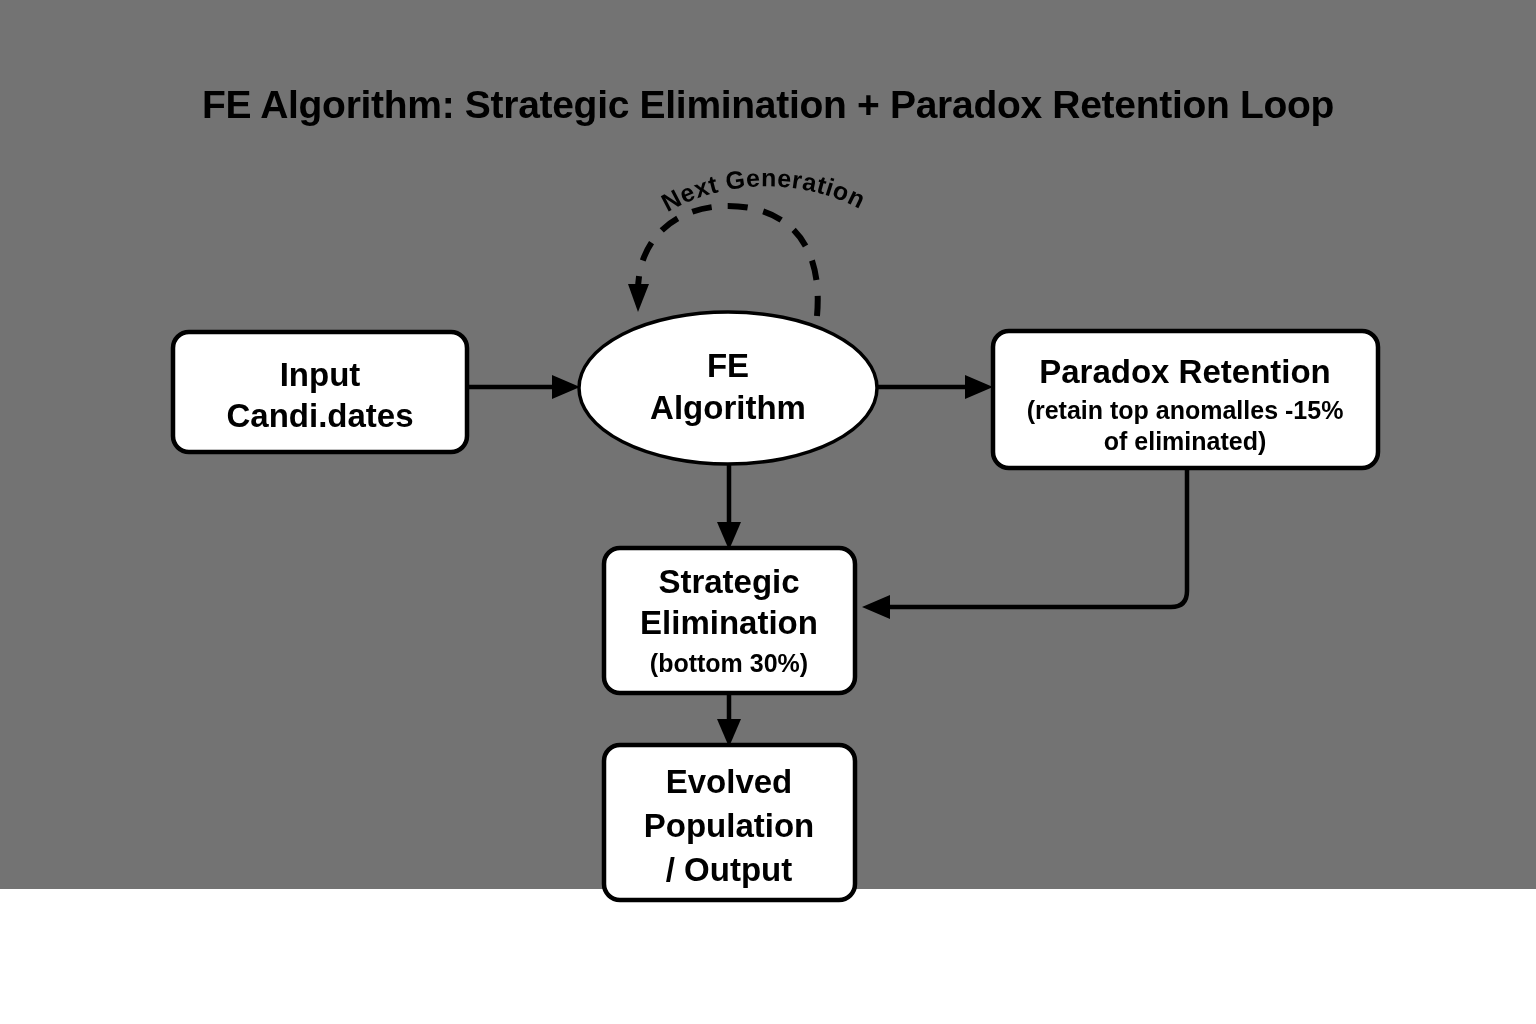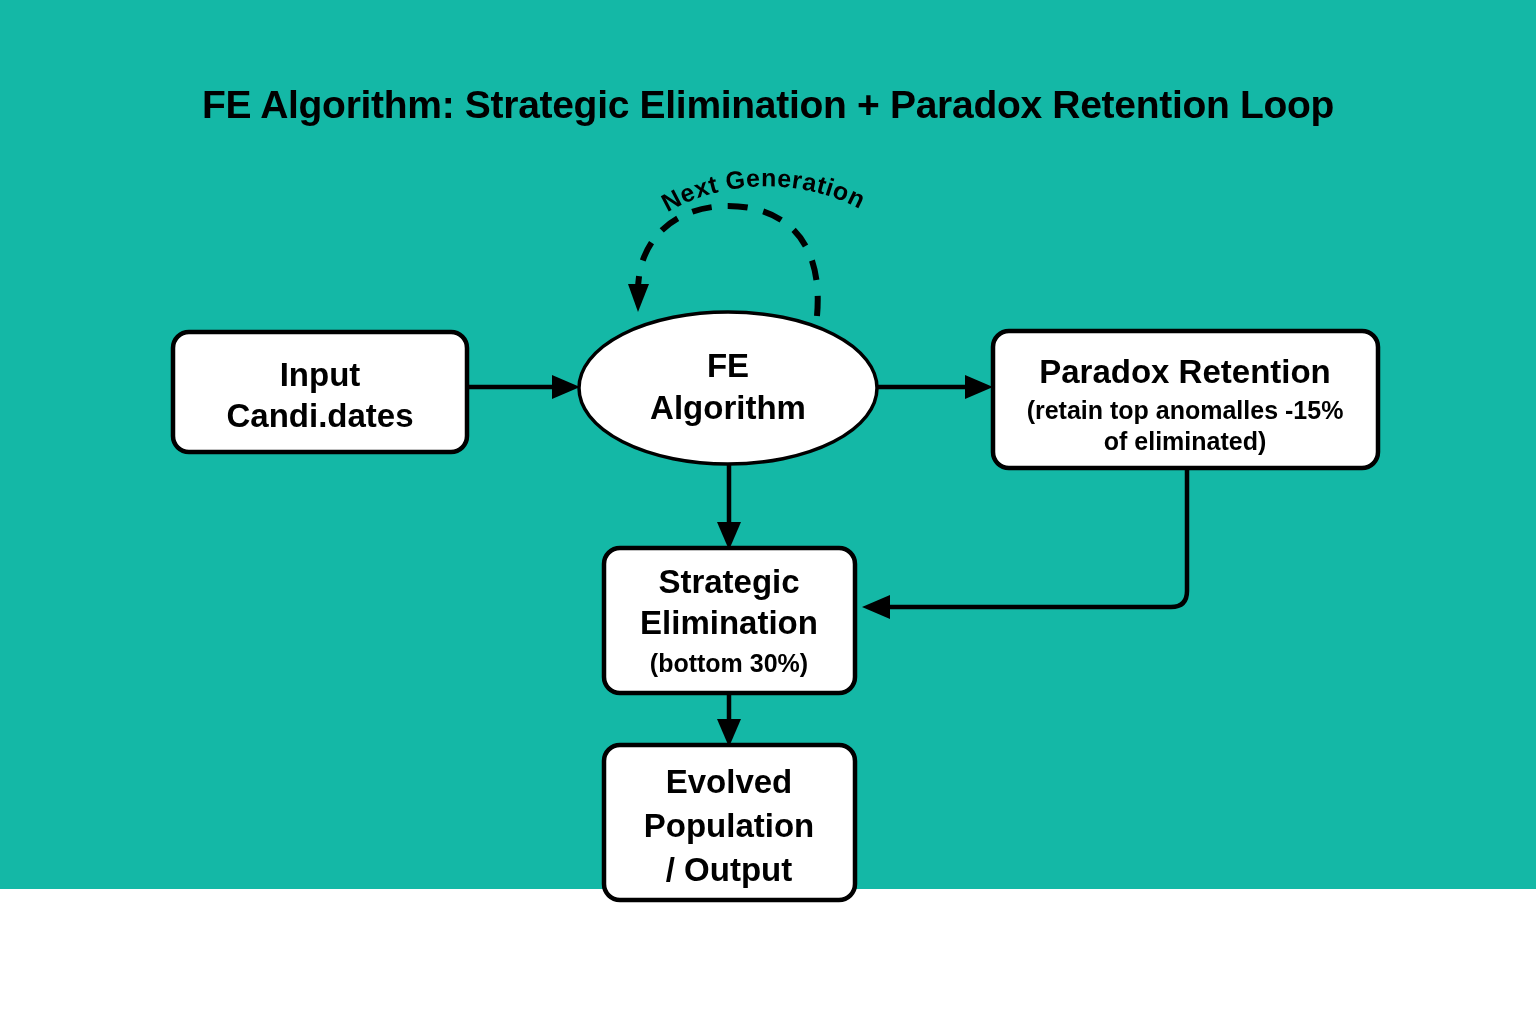--- a/index.html
+++ b/index.html
@@ -12,21 +12,21 @@
     width: 1536px;
     height: 1024px;
     overflow: hidden;
     font-family: "Liberation Sans", sans-serif;
     color: #000000;
   }
   #canvas {
     position: relative;
     width: 1536px;
     height: 889px;
-    background: #14b8a6;
+    background: #737373;
   }
   #diagram-svg {
     position: absolute;
     left: 0;
     top: 0;
     width: 1536px;
     height: 1024px;
   }
   .node-box {
     fill: #ffffff;

